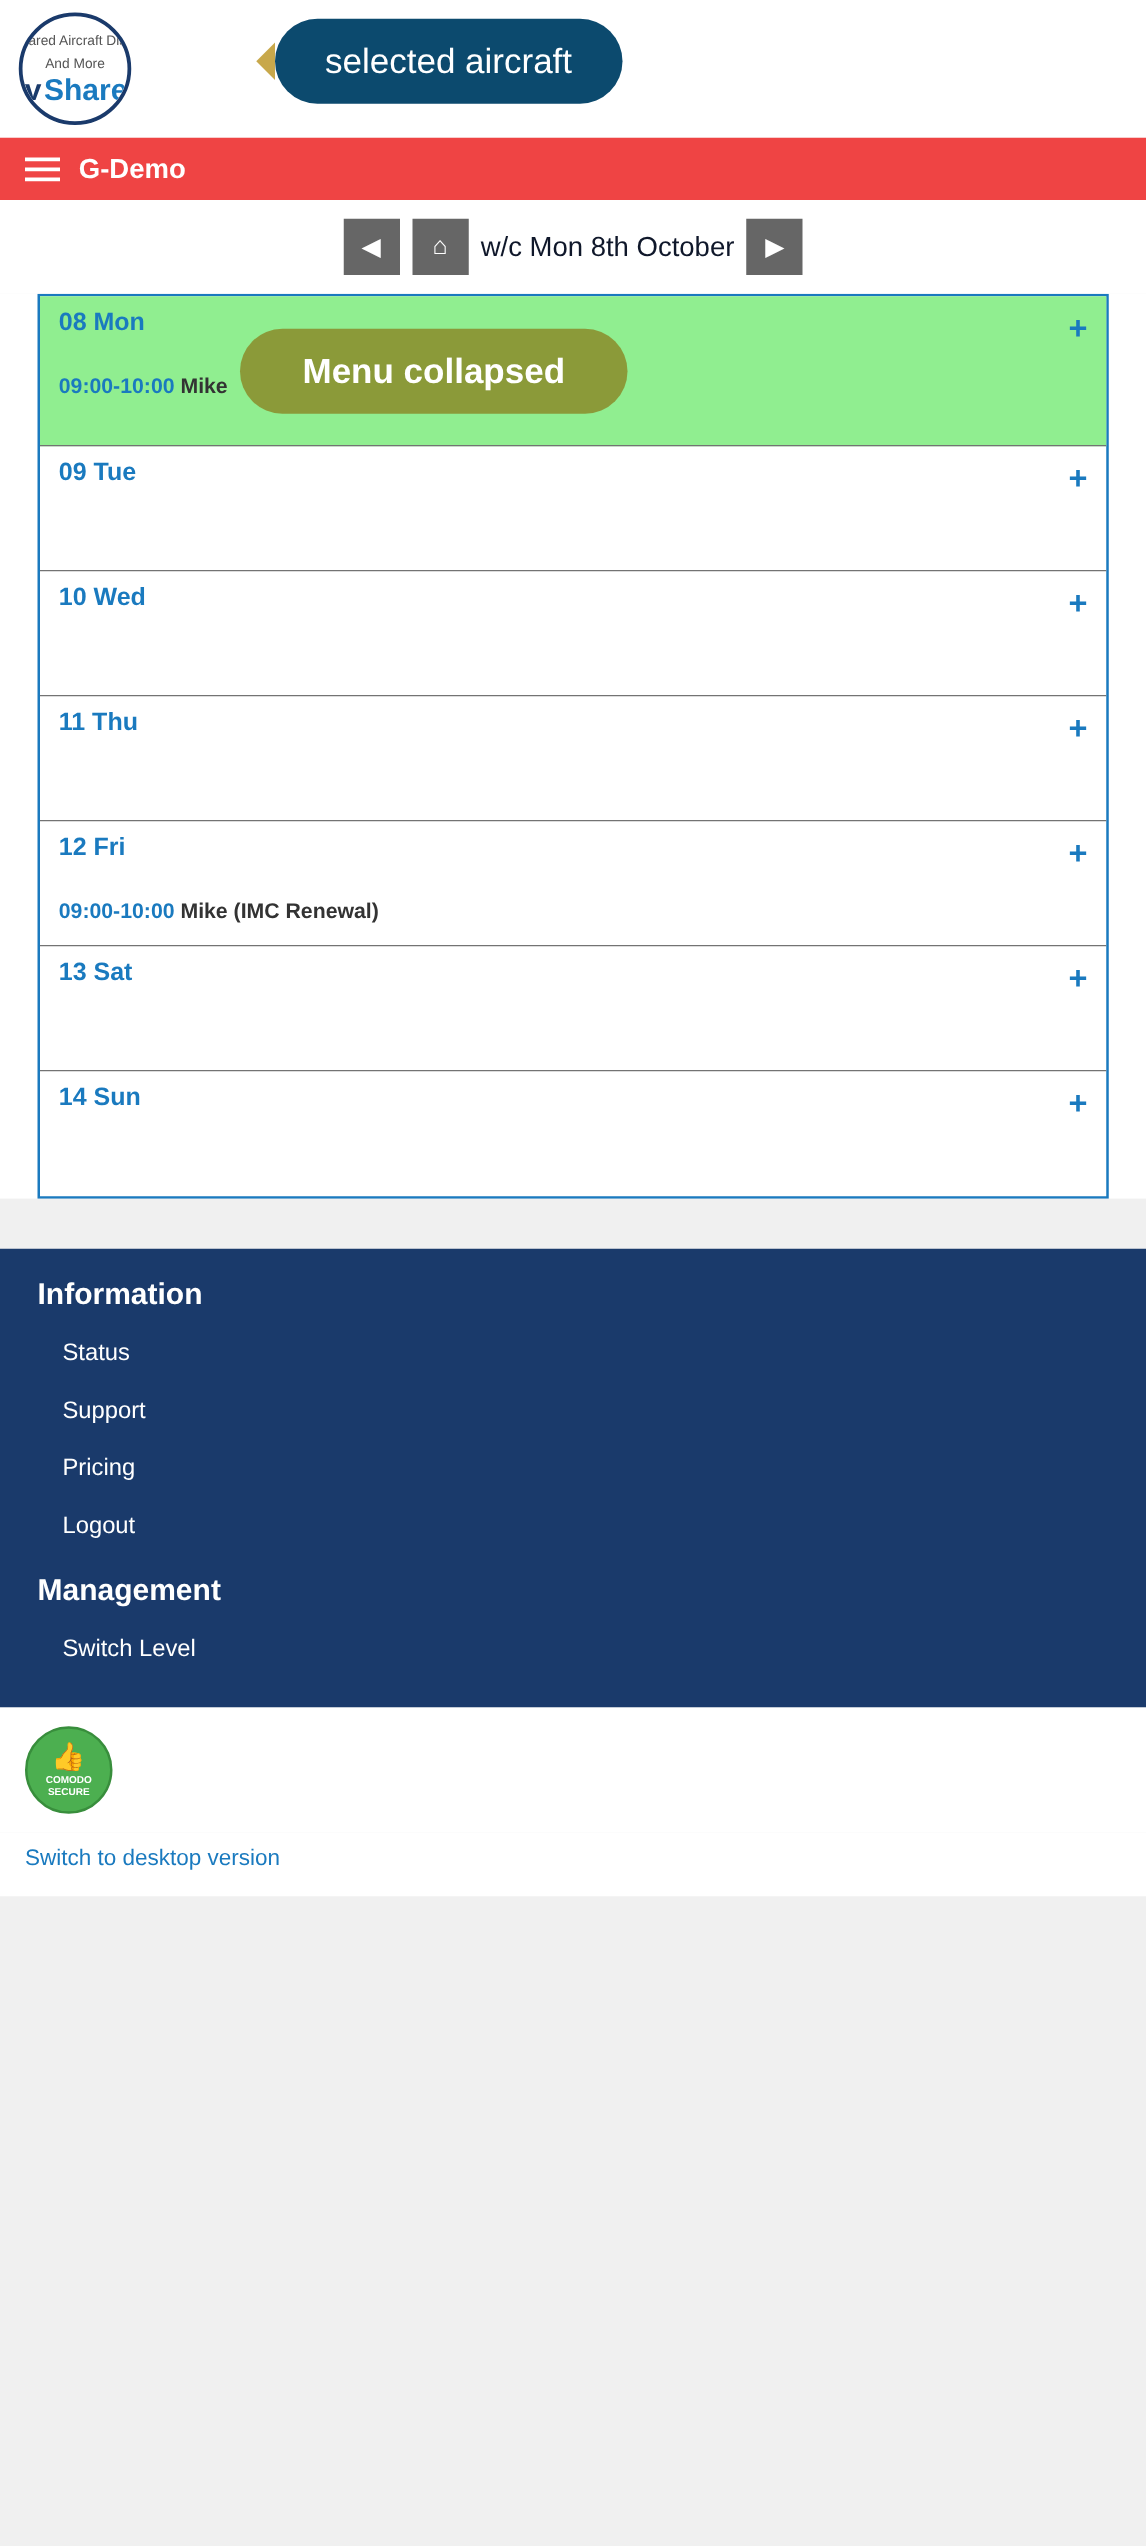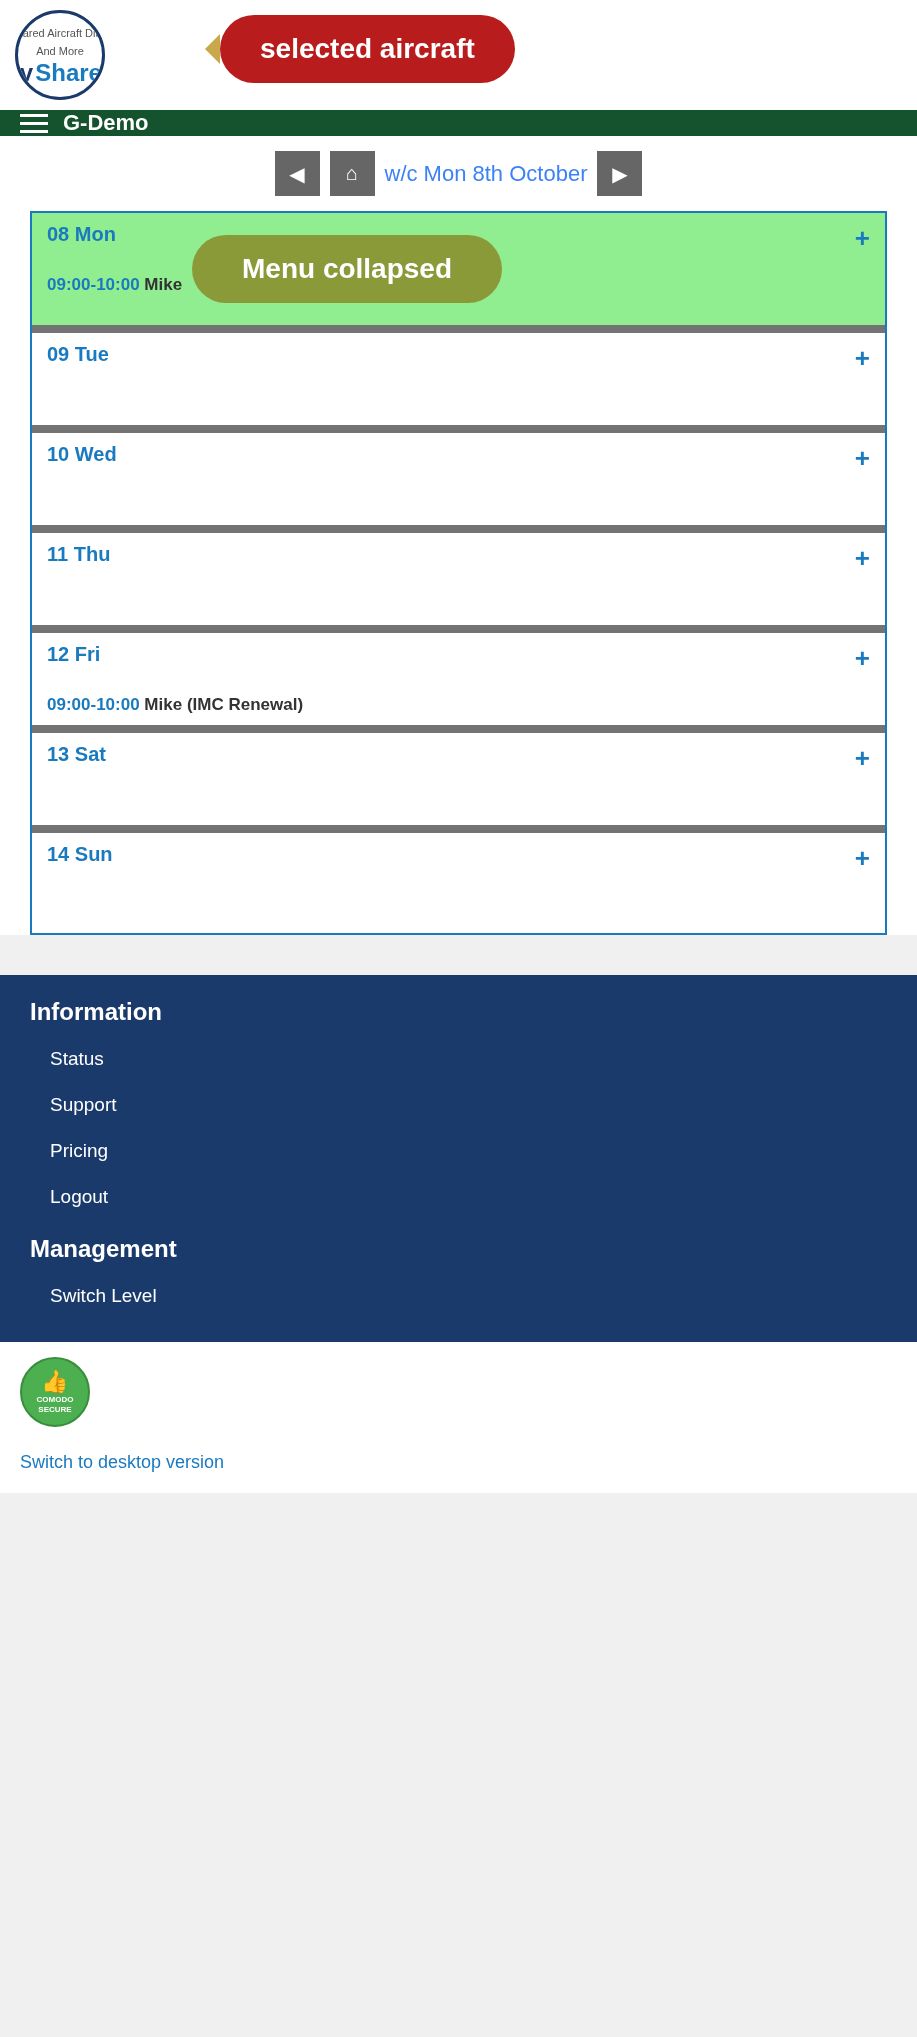--- a/index.html
+++ b/index.html
@@ -33,43 +33,43 @@
       align-items: center;
       justify-content: center;
       overflow: hidden;
       position: relative;
     }
 
     .tooltip-bubble {
       position: absolute;
       left: 220px;
       top: 15px;
-      background: #b91c1c;
+      background: #0c4a6e;
       color: white;
       font-size: 28px;
-      font-weight: bold;
+      font-weight: normal;
       padding: 18px 40px;
       border-radius: 50px;
       z-index: 10;
     }
     .tooltip-bubble::before {
       content: '';
       position: absolute;
       left: -30px;
       top: 50%;
       transform: translateY(-50%);
       border: 15px solid transparent;
       border-right-color: #c8a84b;
     }
 
     
     .nav-bar {
-      background: #14532d;
-      color: white;
-      padding: 0 20px;
+      background: #ef4444;
+      color: white;
+      padding: 12px 20px;
       display: flex;
       align-items: center;
       gap: 15px;
       font-size: 22px;
       font-weight: bold;
     }
     .hamburger-icon {
       display: flex;
       flex-direction: column;
       gap: 5px;
@@ -98,31 +98,31 @@
       width: 45px;
       height: 45px;
       font-size: 20px;
       cursor: pointer;
       display: flex;
       align-items: center;
       justify-content: center;
     }
     .week-label {
       font-size: 22px;
-      color: #3b82f6;
+      color: #0f172a;
     }
 
     
     .calendar-container {
       background: white;
       border: 2px solid #1a7abf;
       margin: 0 15px;
     }
     .day-row {
-      border-bottom: 8px solid #737373;
+      border-bottom: 1px solid #737373;
       padding: 10px 15px;
       min-height: 100px;
       position: relative;
     }
     .day-row:last-child {
       border-bottom: none;
     }
     .day-row.highlighted {
       background: #90ee90;
     }

